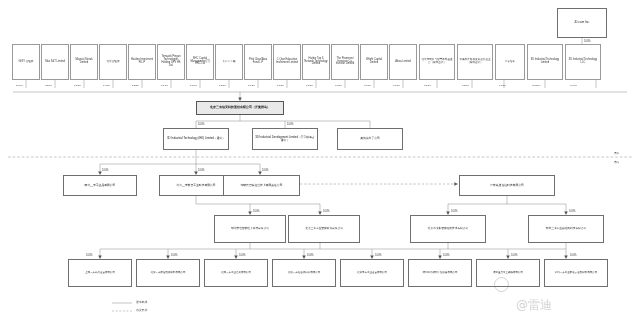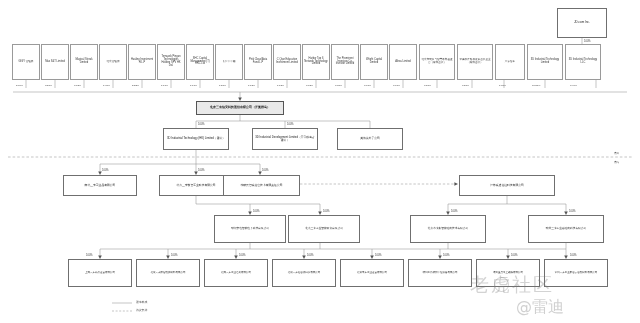--- a/index.html
+++ b/index.html
@@ -95,21 +95,21 @@
     left:470px;top:272px;
     font-size:19px;
     color:rgba(120,120,120,0.33);
     letter-spacing:2px;
     font-family:"DejaVu Sans",sans-serif;
     pointer-events:none;
   }
   .wm2{
     position:absolute;
     left:516px;top:297px;
-    font-size:16px;
+    font-size:12px;
     color:rgba(120,120,120,0.35);
     font-family:"DejaVu Sans",sans-serif;
     pointer-events:none;
   }
   .wmring{
     position:absolute;left:494px;top:277px;
     width:13px;height:13px;border-radius:50%;
     border:1.3px solid rgba(120,120,120,0.33);
     pointer-events:none;
   }
@@ -395,16 +395,15 @@
 
   <div class="box t5" style="left:544px;top:259px;width:64px;height:28px;">
     <span>常州三未工业数智云智能材料有限公司</span>
     </div>
   <div class="pct" style="left:570px;top:254px;">100%</div>
 
   <div class="legend" style="left:136px;top:300px;">股本构成</div>
   <div class="legend" style="left:136px;top:308px;">协议安排</div>
 
   <div class="wmring"></div>
-  <div class="wm1">老虎社区</div>
   <div class="wm2">@雷迪</div>
 
 </div>
 
 </body></html>

